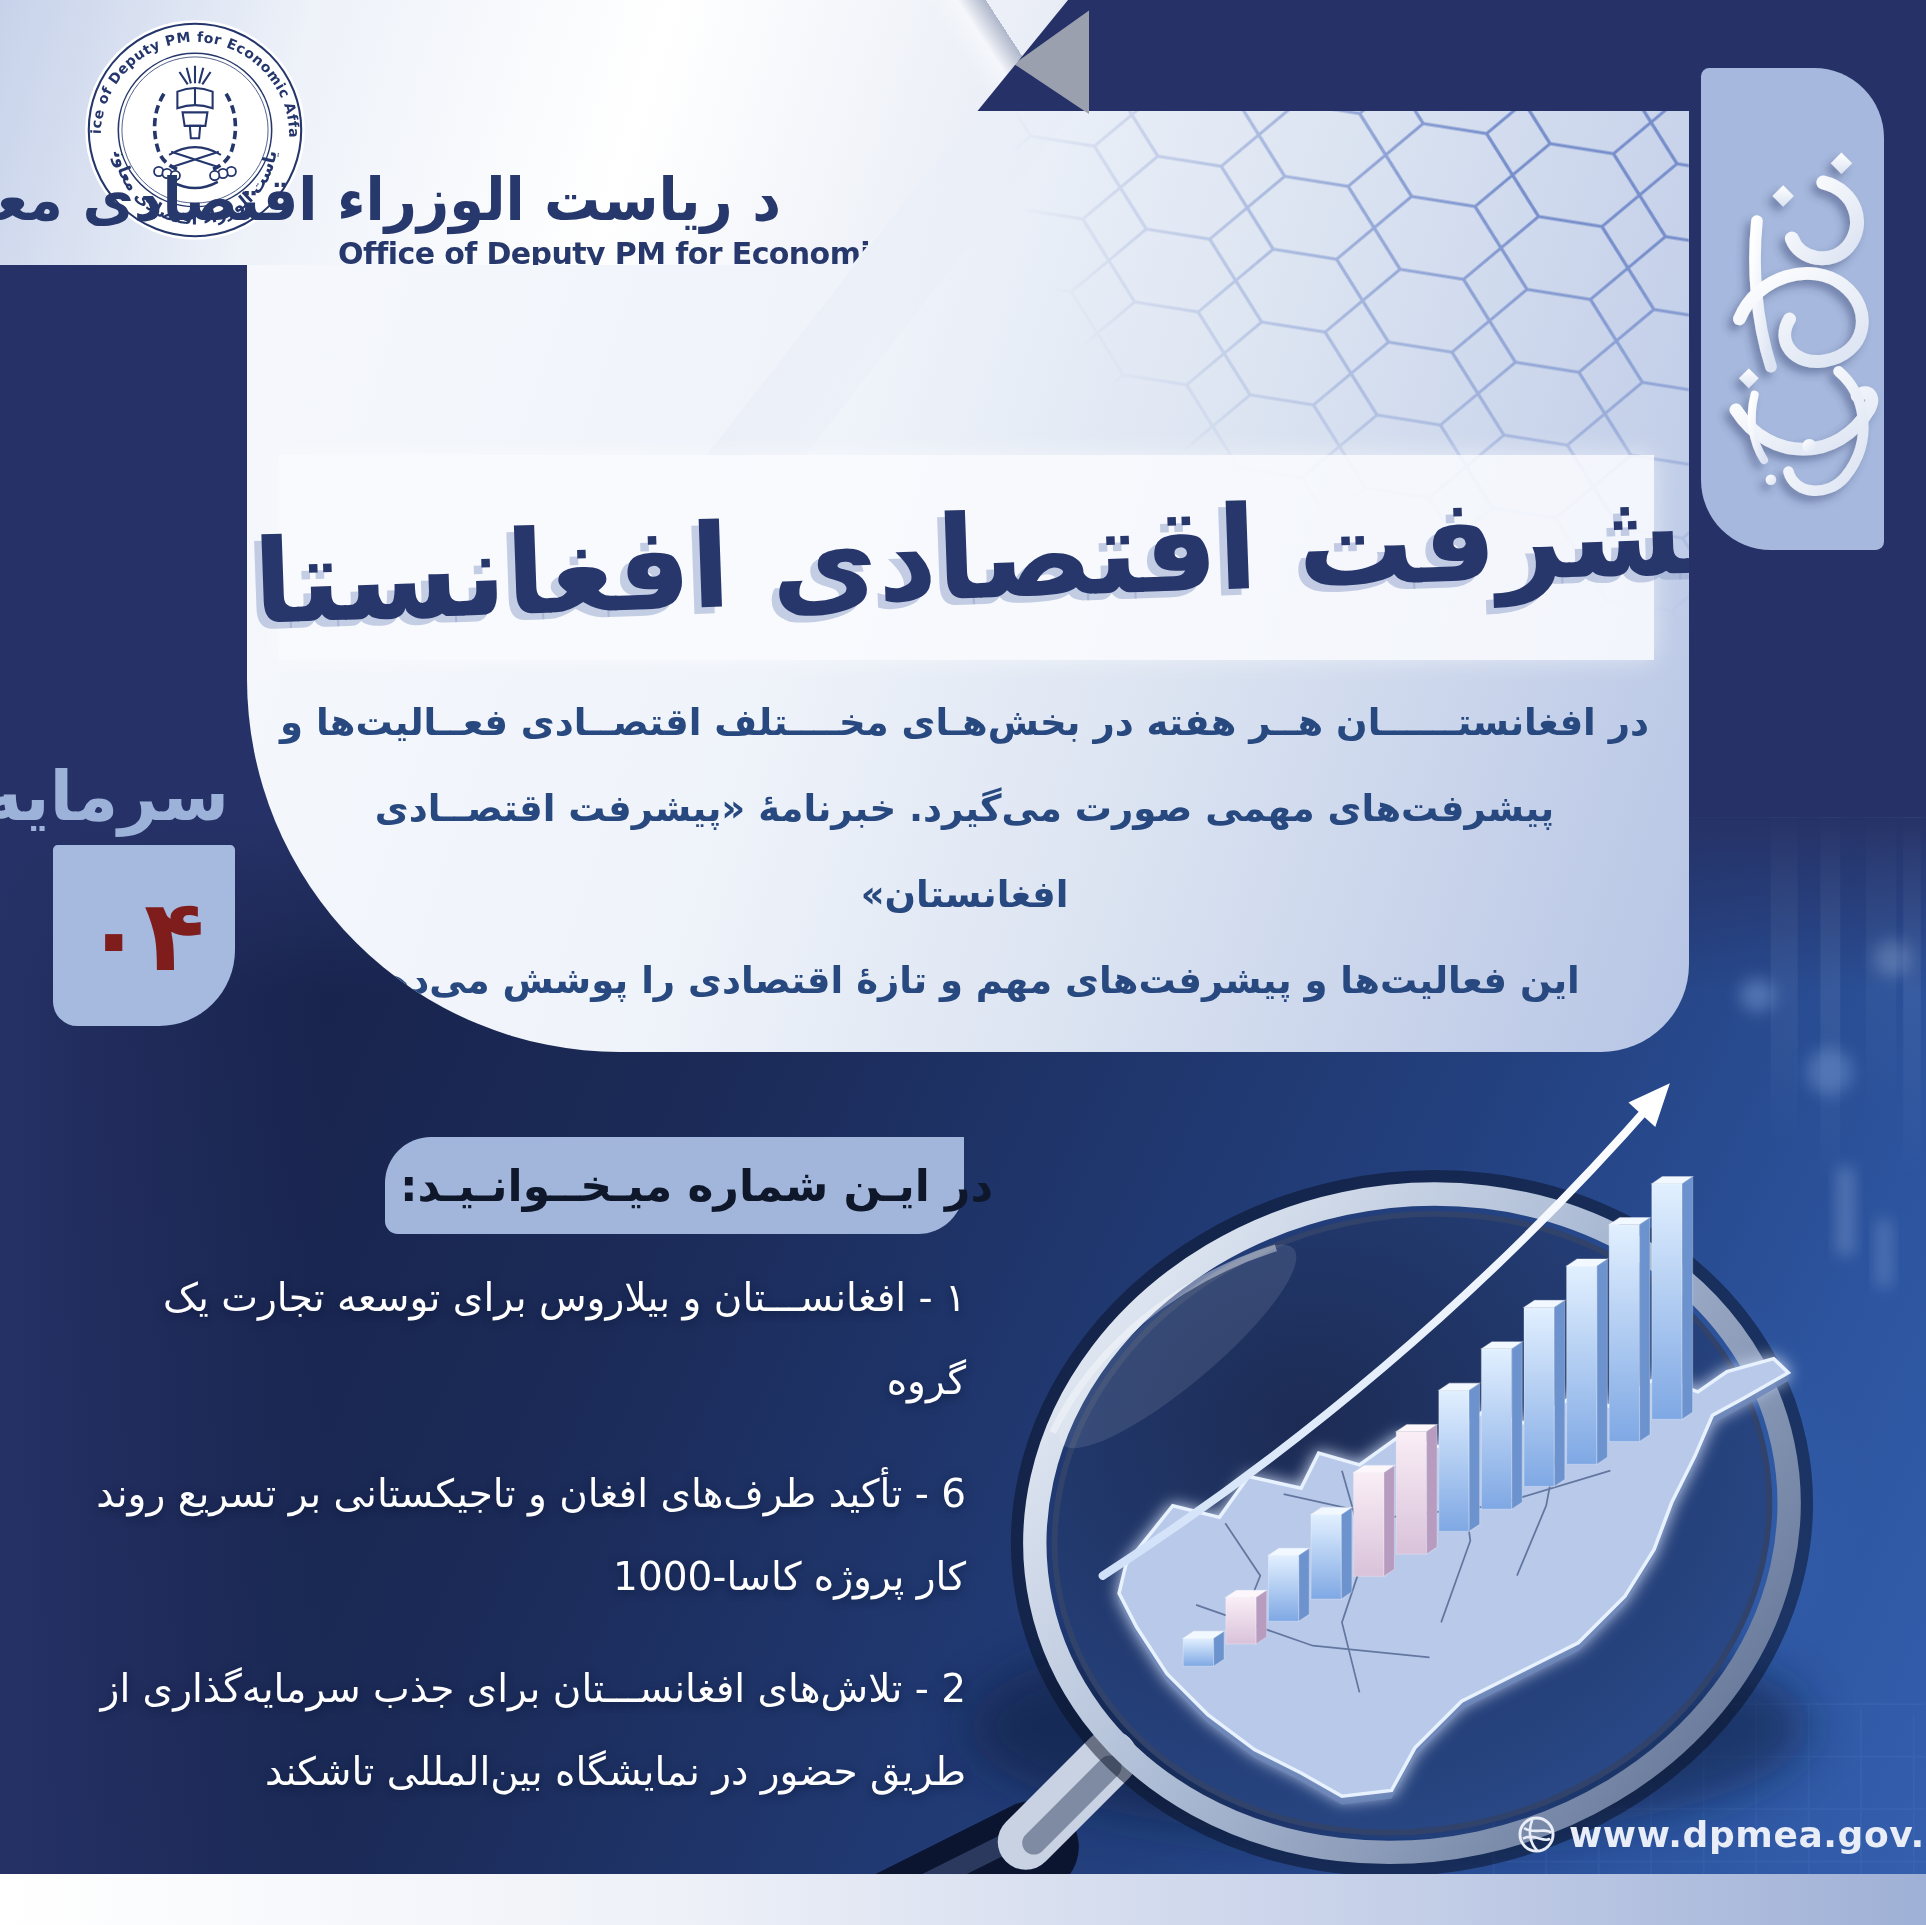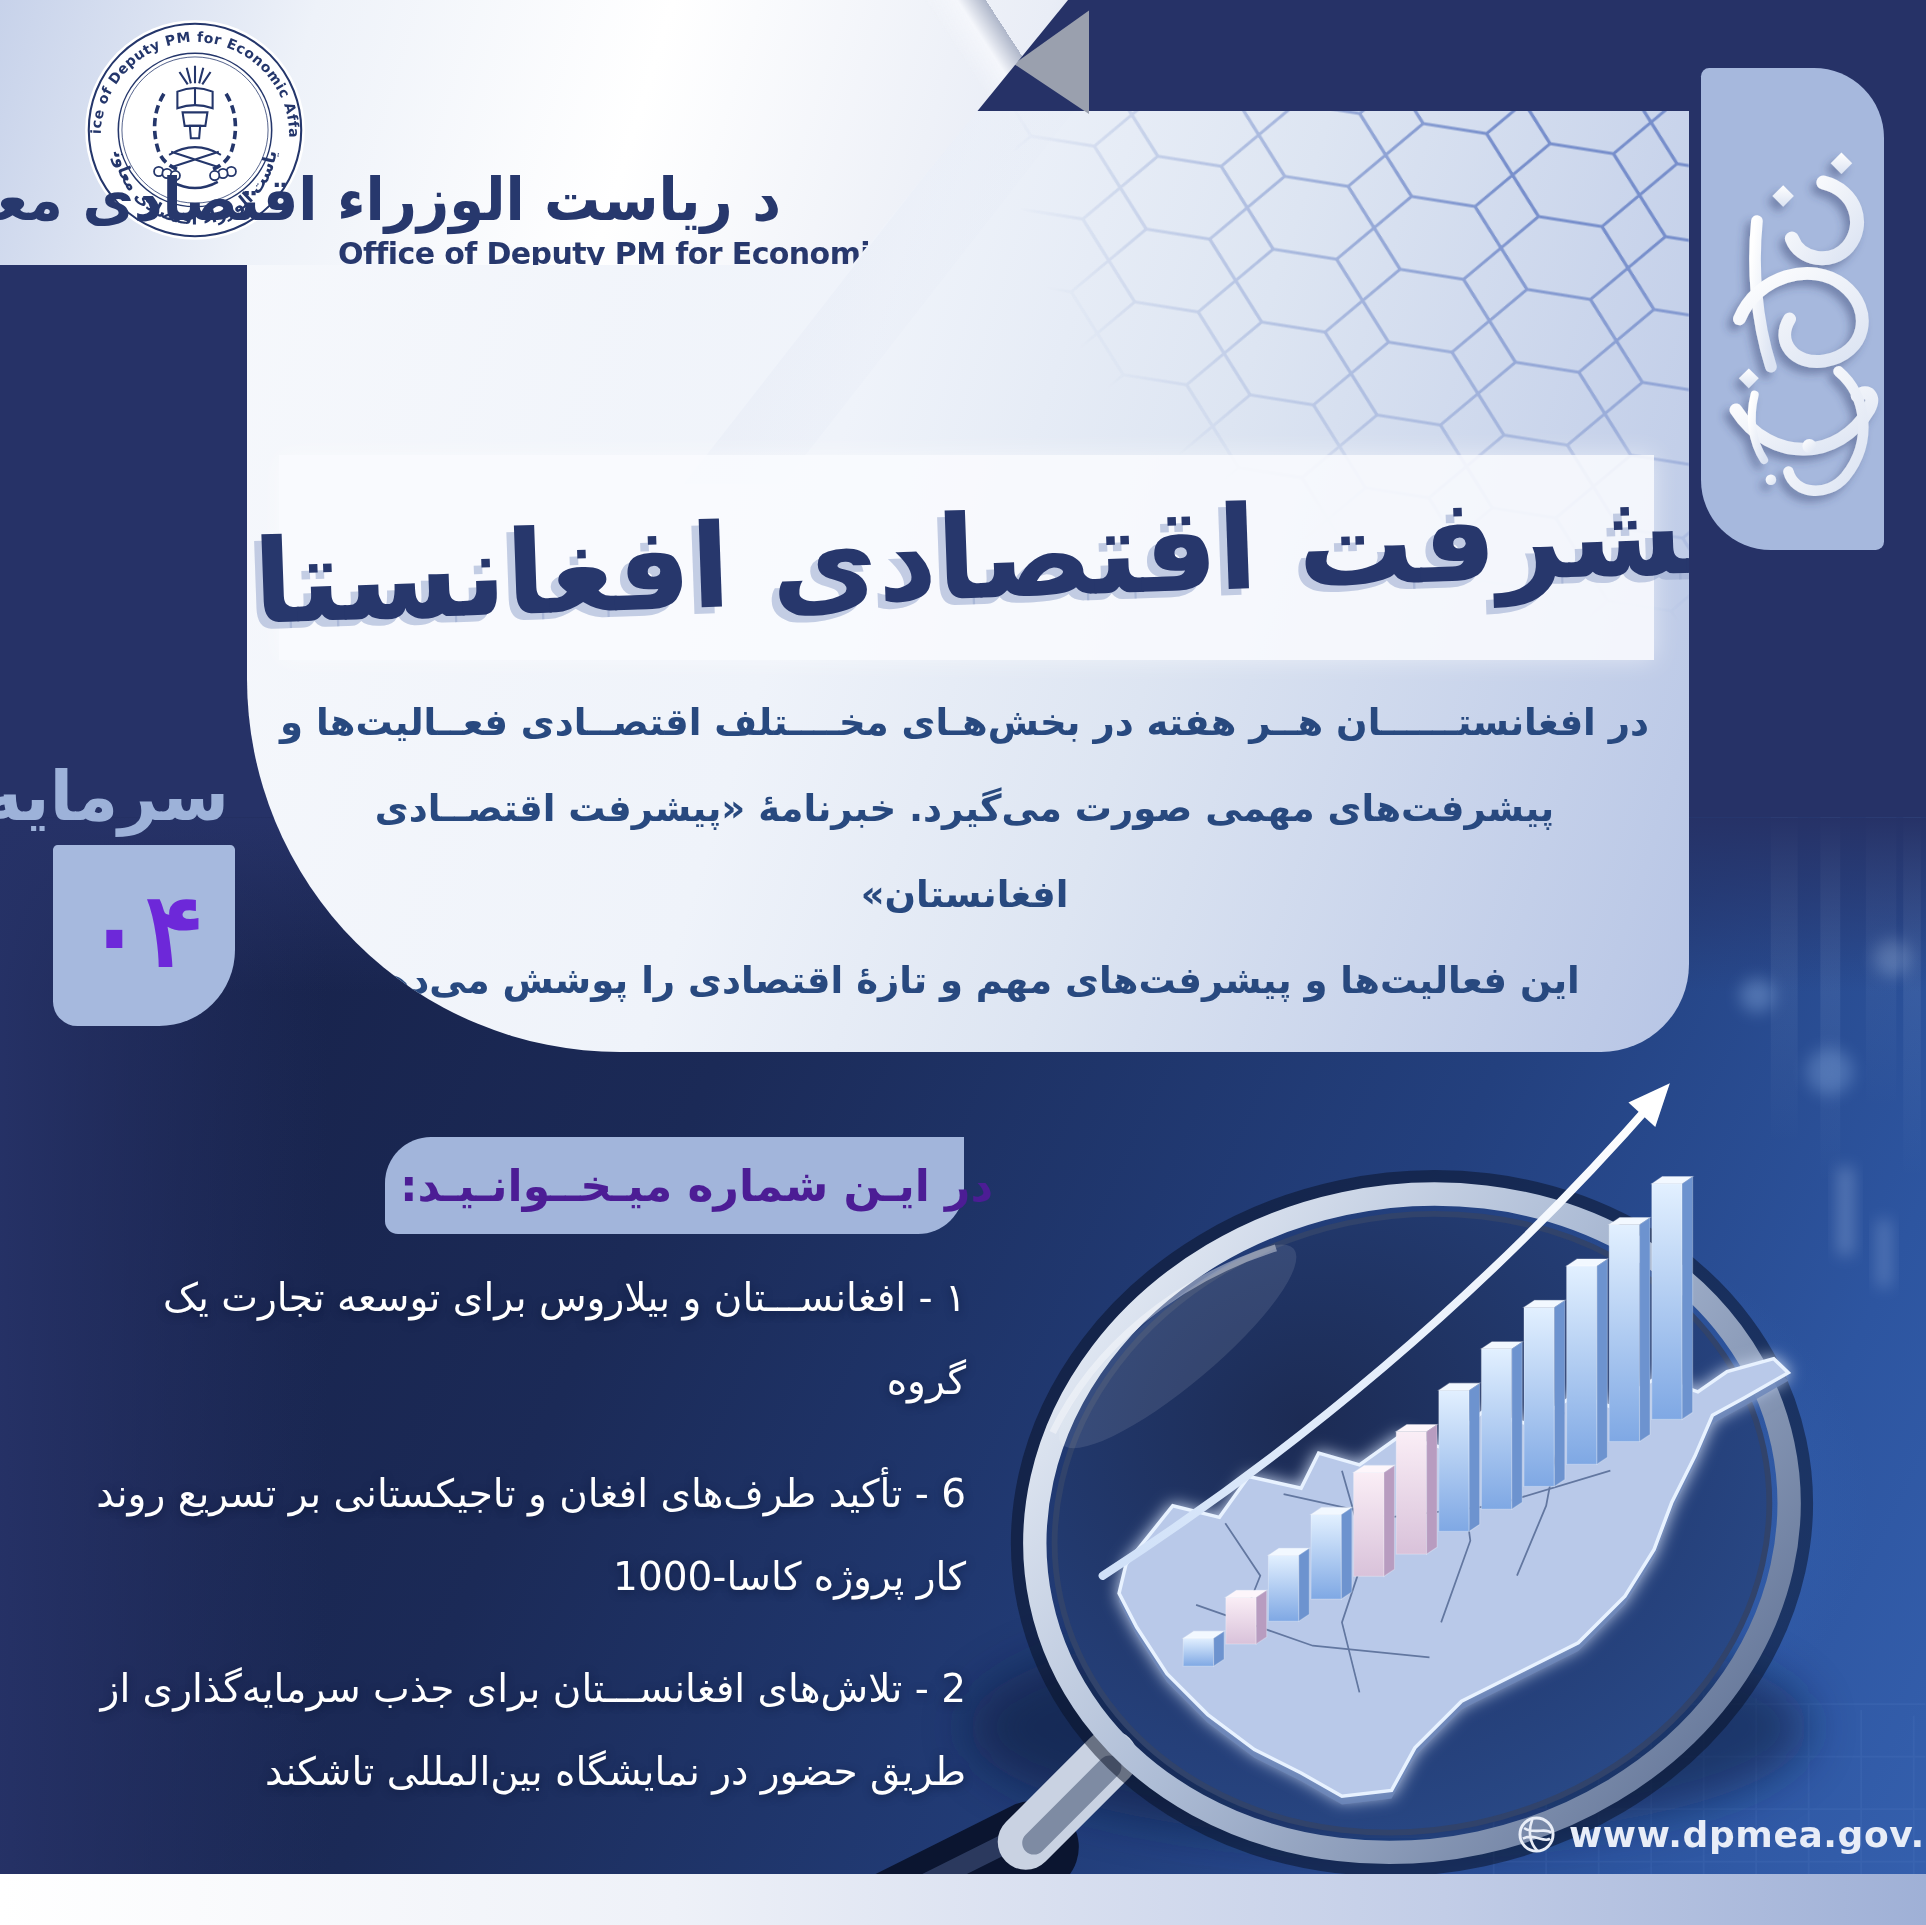--- a/index.html
+++ b/index.html
@@ -49,31 +49,31 @@
           white-space:nowrap;transform:scaleY(1.05);}
   .org-en{text-align:center;font-size:30px;font-weight:700;color:#27386d;letter-spacing:-0.6px;
           white-space:nowrap;margin-top:3.5px;}
 
   
   .issue-label{position:absolute;left:54px;top:756px;width:175px;z-index:3;direction:rtl;
                text-align:center;font-size:69px;font-weight:700;color:#9db2d9;}
   .issue-box{position:absolute;left:53px;top:845px;width:182px;height:181px;z-index:3;
              background:#a6b9de;border-radius:4.7px 4.7px 76px 24.5px;
              display:flex;align-items:center;justify-content:center;}
-  .issue-num{font-size:99px;font-weight:700;color:#6d28d9;direction:rtl;font-family:Liberation Mono, monospace;}
+  .issue-num{font-size:99px;font-weight:700;color:#7f1d1d;direction:rtl;}
 
   
   .calli{position:absolute;left:1701px;top:68px;width:183px;height:482px;z-index:3;
          background:#a6b8dd;border-radius:8.2px 70px 8.2px 70px;overflow:hidden;}
 
   
   .badge{position:absolute;left:385px;top:1137px;width:579px;height:97px;z-index:5;
          background:#a2b5db;border-radius:46px 0 46px 13px;
          display:flex;align-items:center;justify-content:center;}
-  .badge span{direction:rtl;font-size:44px;font-weight:700;color:#4c1d95;white-space:nowrap;margin-left:44px;}
+  .badge span{direction:rtl;font-size:44px;font-weight:700;color:#0f172a;white-space:nowrap;margin-left:44px;}
   .toc-item{position:absolute;left:88px;width:878px;z-index:5;direction:rtl;text-align:right;
             font-size:39px;font-weight:400;color:#ffffff;line-height:83px;
             text-shadow:0 1.8px 8.2px rgba(10,20,50,.55);}
   .toc-item .l2{display:block;}
   .t1{top:1256px;} .t2{top:1452px;} .t3{top:1647px;}
 
   
   .site{position:absolute;left:1517px;top:1814px;z-index:6;display:flex;align-items:center;gap:13px;
         color:#e8edf7;font-size:36px;font-weight:700;letter-spacing:0.6px;text-decoration:none;}
   .bottombar{position:absolute;left:0;top:1874px;width:1926px;height:51px;z-index:6;

